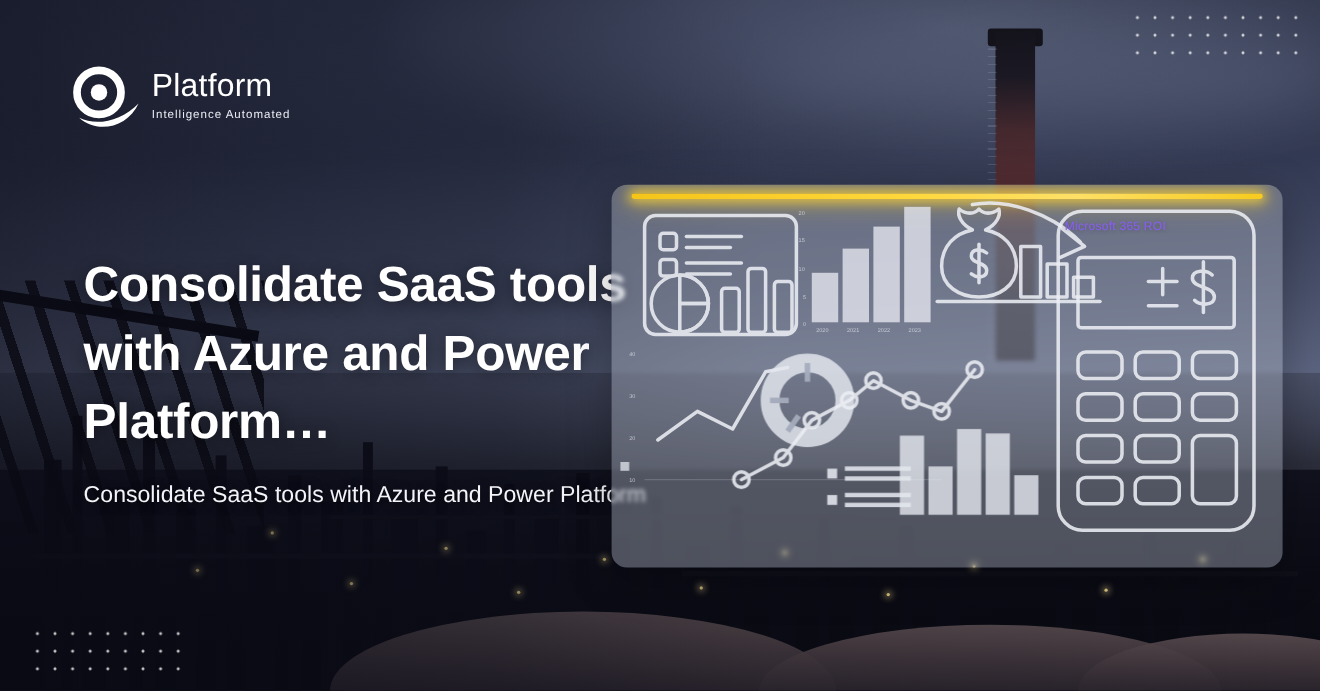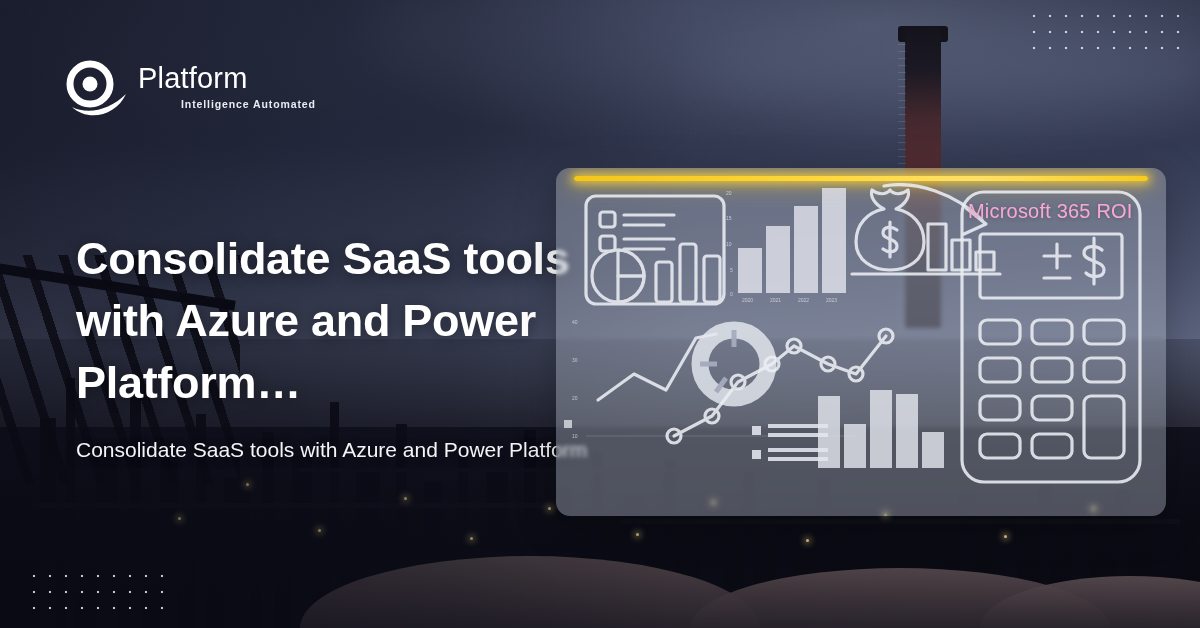--- a/index.html
+++ b/index.html
@@ -98,21 +98,21 @@
   
   .logo{ position:absolute; left:62px; top:58px; display:flex; align-items:center; }
   .logo-mark{ position:relative; width:66px; height:62px; flex:none; }
   .logo-text{ margin-left:10px; position:relative; top:-2px; }
   .logo-name{
     font-size:29px; color:#ffffff; letter-spacing:.2px; line-height:1;
     font-weight:400;
   }
   .logo-tag{
     font-size:10.5px; color:#e9ecf3; letter-spacing:.9px;
-    margin-top:5px; text-align:center; font-weight:700;margin-left:43px;
+    margin-top:5px; text-align:center; font-weight:400;
   }
 
   
   .copy{ position:absolute; left:76px; top:228px; width:520px; }
   .headline{
     font-size:45px; line-height:1.38; font-weight:700; color:#ffffff;
     letter-spacing:-.3px;
     text-shadow:0 2px 14px rgba(0,0,0,.45);
   }
   .subhead{
@@ -138,21 +138,21 @@
     box-shadow:0 0 10px 3px rgba(255,214,51,.75), 0 0 22px 6px rgba(255,205,40,.35);
   }
   .ink{ stroke:#eceef4; fill:none; stroke-width:3.2; stroke-linecap:round; stroke-linejoin:round; }
   .ink-fill{ fill:#e4e7ee; }
   .dim{ opacity:.88; }
 
   .panel-svg{ position:absolute; inset:0; width:610px; height:348px; }
 
   .calc-label{
     position:absolute; left:968px; top:200px;
-    font-size:20px; color:#f9a8d4; letter-spacing:.2px;
+    font-size:11px; color:#8b5cf6; letter-spacing:.2px;
     text-shadow:0 1px 4px rgba(0,0,0,.25);
   }
   .tick{ font-size:5px; fill:#dfe2ea; opacity:.85; }
 </style>
 </head>
 <body>
 
 <div class="banner">
 
   <div class="bg">

